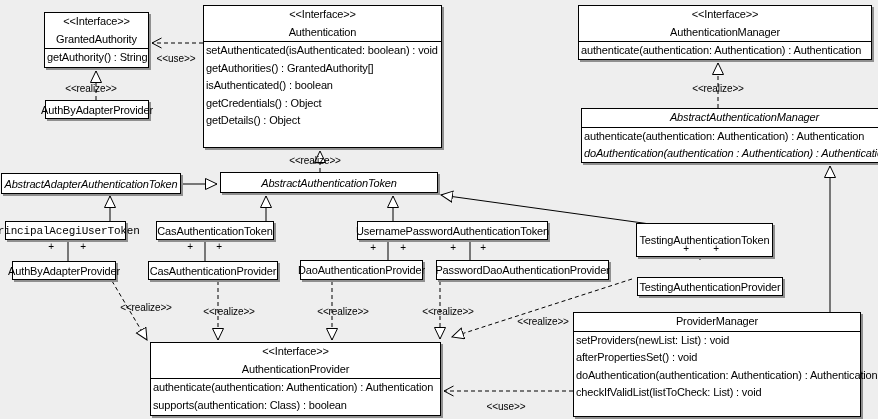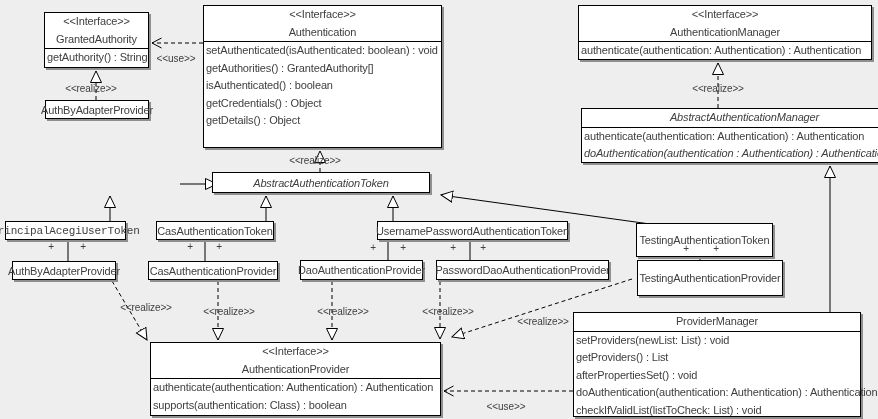--- a/index.html
+++ b/index.html
@@ -1,17 +1,17 @@
 <!DOCTYPE html>
 <html><head>
 <meta charset="utf-8">
 <style>
   html,body{margin:0;padding:0;background:#eeeeee;}
   .page{position:relative;width:878px;height:419px;background:#eeeeee;overflow:hidden;
-        font-family:"Liberation Sans",sans-serif;color:#404040;}
+        font-family:"Liberation Sans",sans-serif;color:#000000;}
   svg.edges{position:absolute;left:0;top:0;z-index:1;}
   .uml-box{position:absolute;z-index:2;background:#fff;border:1px solid #000;
            box-shadow:2px 2px 0 #8f8f8f;box-sizing:border-box;font-size:11px;
            letter-spacing:-0.15px;white-space:nowrap;overflow:visible;}
   .title{text-align:center;}
   .stereo,.cname{line-height:17.5px;height:17.5px;}
   .simple{display:flex;align-items:center;justify-content:center;}
   .simple .cname{height:auto;line-height:normal;}
   .methods{border-top:1px solid #000;}
   .m{line-height:17.5px;height:17.5px;padding-left:2px;}
@@ -101,34 +101,37 @@
   <div class="uml-box" style="left:581px;top:108px;width:327px;height:55px;">
     <div class="title">
       <div class="cname it">AbstractAuthenticationManager</div>
     </div>
     <div class="methods">
       <div class="m">authenticate(authentication: Authentication) : Authentication</div>
       <div class="m it">doAuthentication(authentication : Authentication) : Authentication</div>
     </div>
   </div>
 
-
-  <div class="uml-box simple" style="left:212px;top:172px;width:218px;height:21px;">
+  <div class="uml-box simple" style="left:1px;top:173px;width:180px;height:21px;">
+    <div class="cname it">AbstractAdapterAuthenticationToken</div>
+  </div>
+
+  <div class="uml-box simple" style="left:220px;top:172px;width:218px;height:21px;">
     <div class="cname it">AbstractAuthenticationToken</div>
   </div>
 
   <div class="uml-box simple" style="left:5px;top:221px;width:121px;height:19px;font-family:Liberation Mono, monospace;">
     <div class="cname">PrincipalAcegiUserToken</div>
   </div>
 
   <div class="uml-box simple" style="left:156px;top:221px;width:118px;height:19px;">
     <div class="cname">CasAuthenticationToken</div>
   </div>
 
-  <div class="uml-box simple" style="left:357px;top:221px;width:191px;height:19px;margin-left:20px;">
+  <div class="uml-box simple" style="left:357px;top:221px;width:191px;height:19px;">
     <div class="cname">UsernamePasswordAuthenticationToken</div>
   </div>
 
   <div class="uml-box simple" style="left:636px;top:223px;width:137px;height:34px;justify-content:center;">
     <div class="cname">TestingAuthenticationToken</div>
   </div>
 
   <div class="uml-box simple" style="left:12px;top:261px;width:104px;height:19px;justify-content:center;">
     <div class="cname">AuthByAdapterProvider</div>
   </div>
@@ -138,31 +141,30 @@
   </div>
 
   <div class="uml-box simple" style="left:300px;top:260px;width:123px;height:20px;text-align:center;">
     <div class="cname">DaoAuthenticationProvider</div>
   </div>
 
   <div class="uml-box simple" style="left:436px;top:260px;width:173px;height:20px;">
     <div class="cname">PasswordDaoAuthenticationProvider</div>
   </div>
 
-  <div class="uml-box simple" style="left:637px;top:260px;width:146px;height:36px;">
+  <div class="uml-box simple" style="left:637px;top:277px;width:146px;height:19px;">
     <div class="cname">TestingAuthenticationProvider</div>
   </div>
 
   <div class="uml-box" style="left:573px;top:312px;width:288px;height:105px;">
     <div class="title">
       <div class="cname">ProviderManager</div>
     </div>
     <div class="methods">
       <div class="m">setProviders(newList: List) : void</div>
-      <div class="m">getProviders() : List</div>
       <div class="m">afterPropertiesSet() : void</div>
       <div class="m">doAuthentication(authentication: Authentication) : Authentication</div>
       <div class="m">checkIfValidList(listToCheck: List) : void</div>
     </div>
   </div>
 
   <div class="uml-box" style="left:150px;top:342px;width:291px;height:74px;">
     <div class="title">
       <div class="stereo">&lt;&lt;Interface&gt;&gt;</div>
       <div class="cname">AuthenticationProvider</div>

